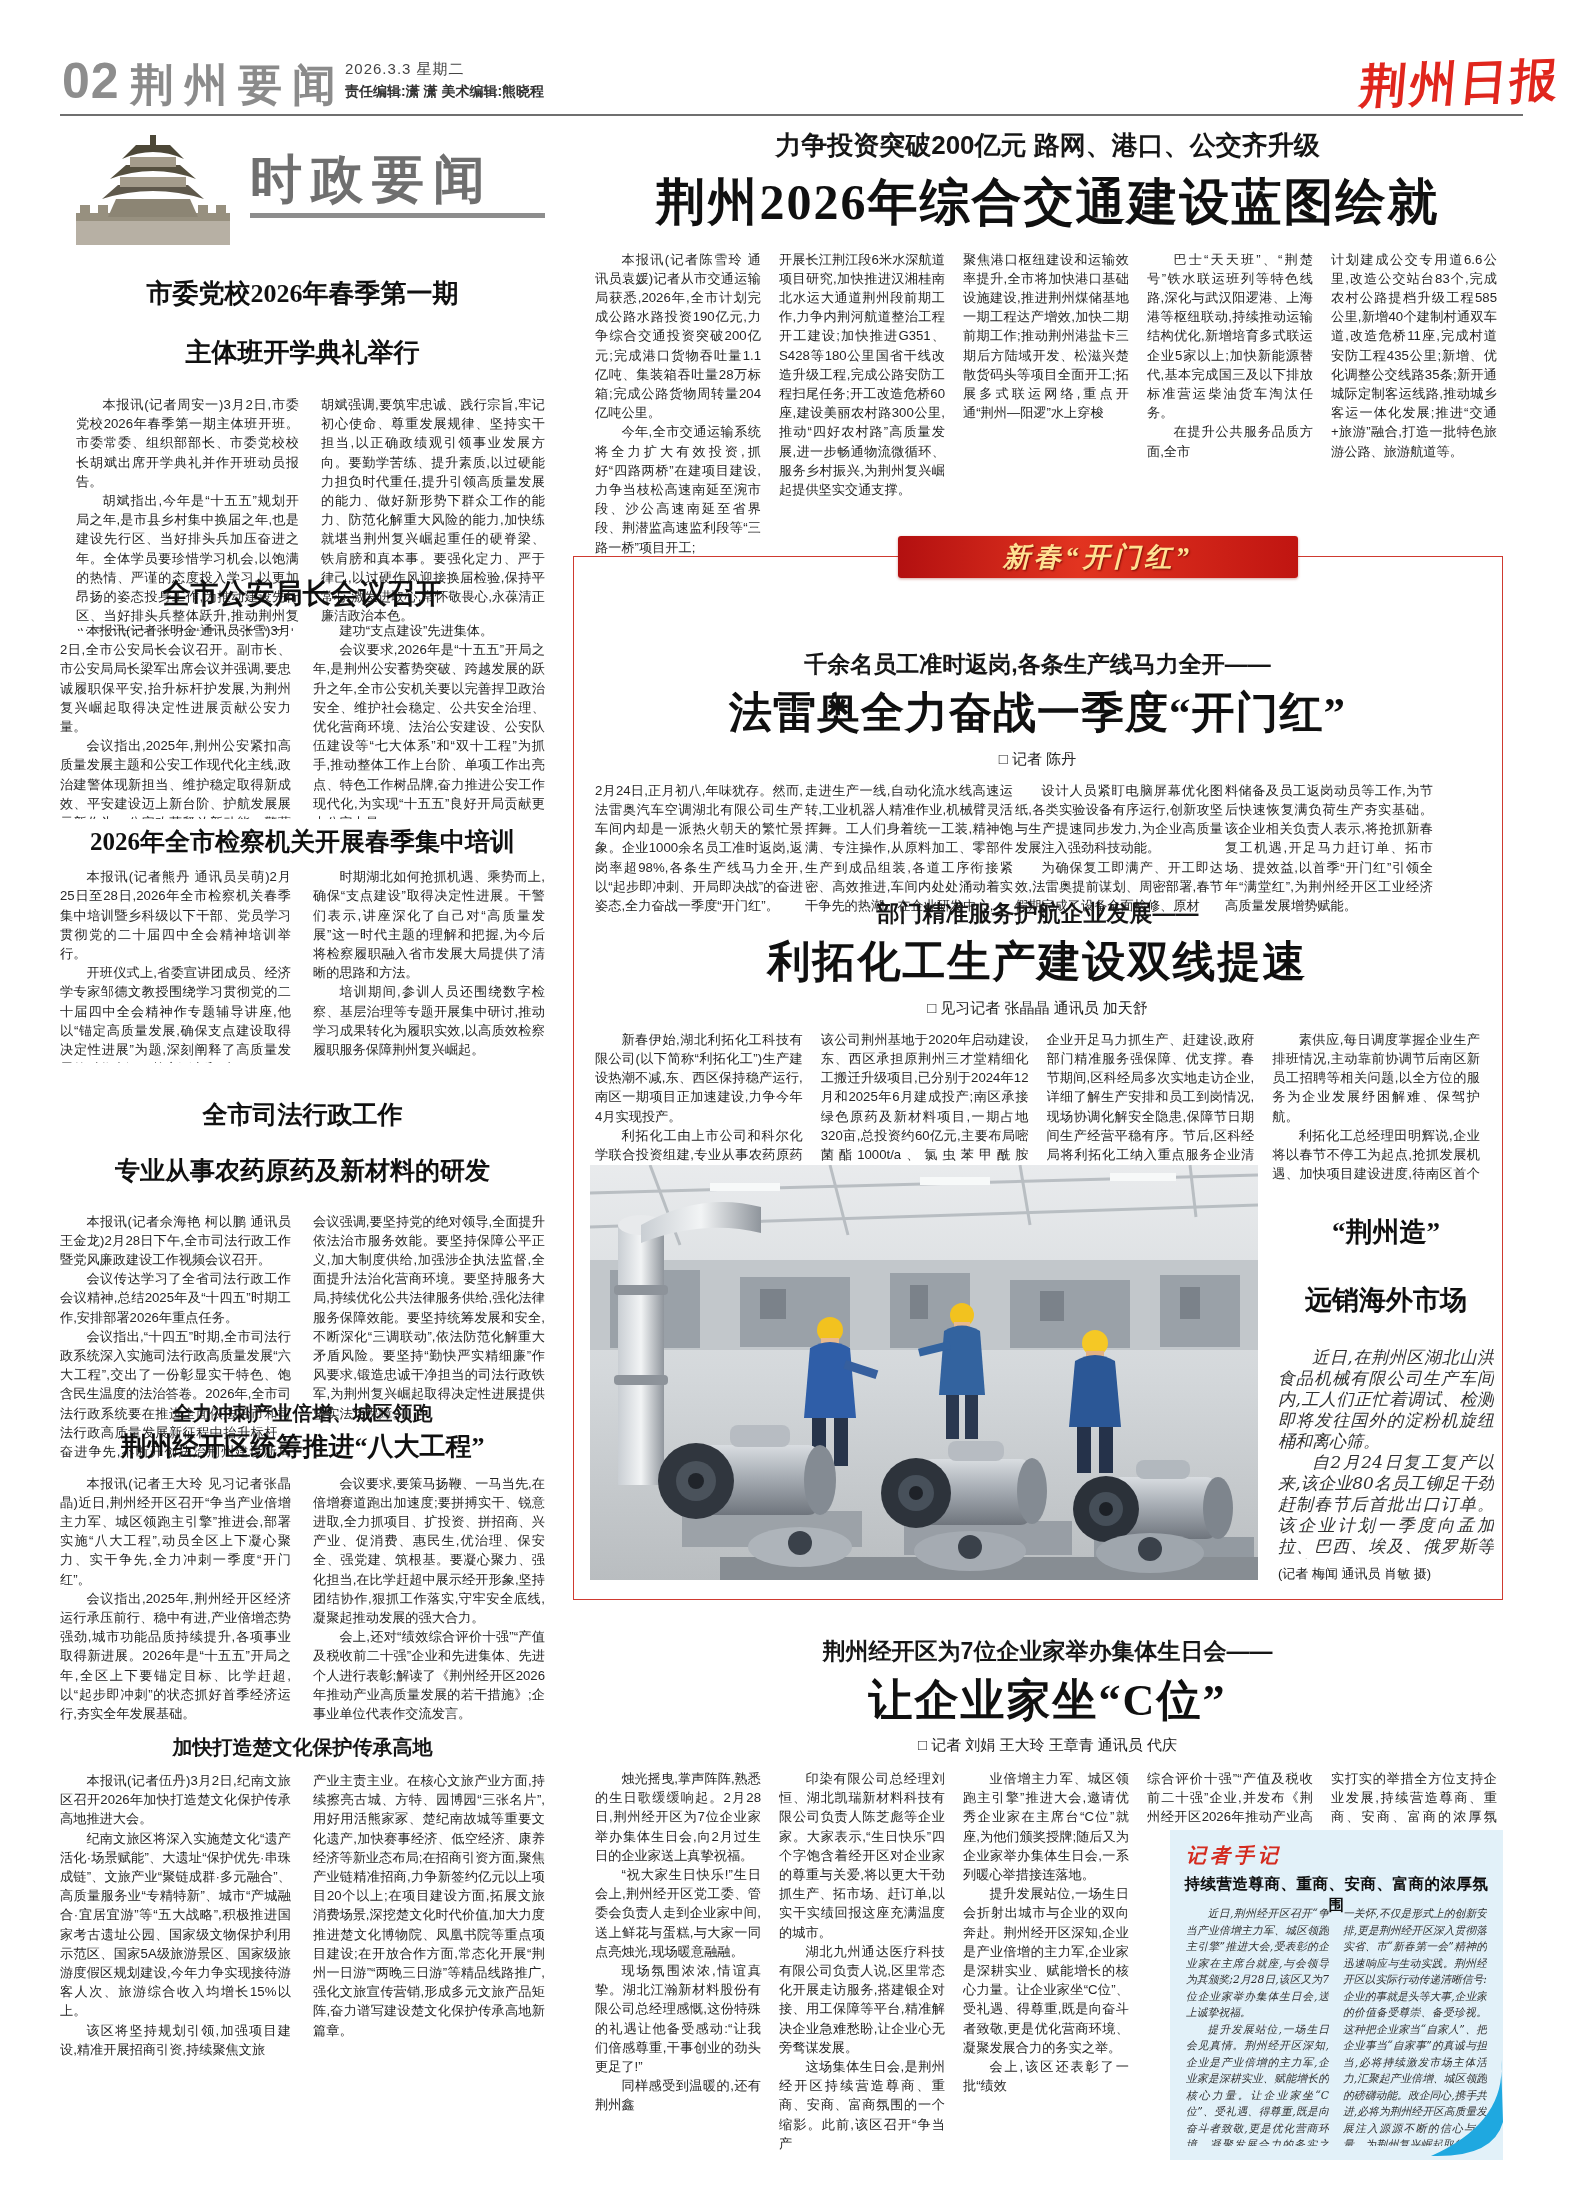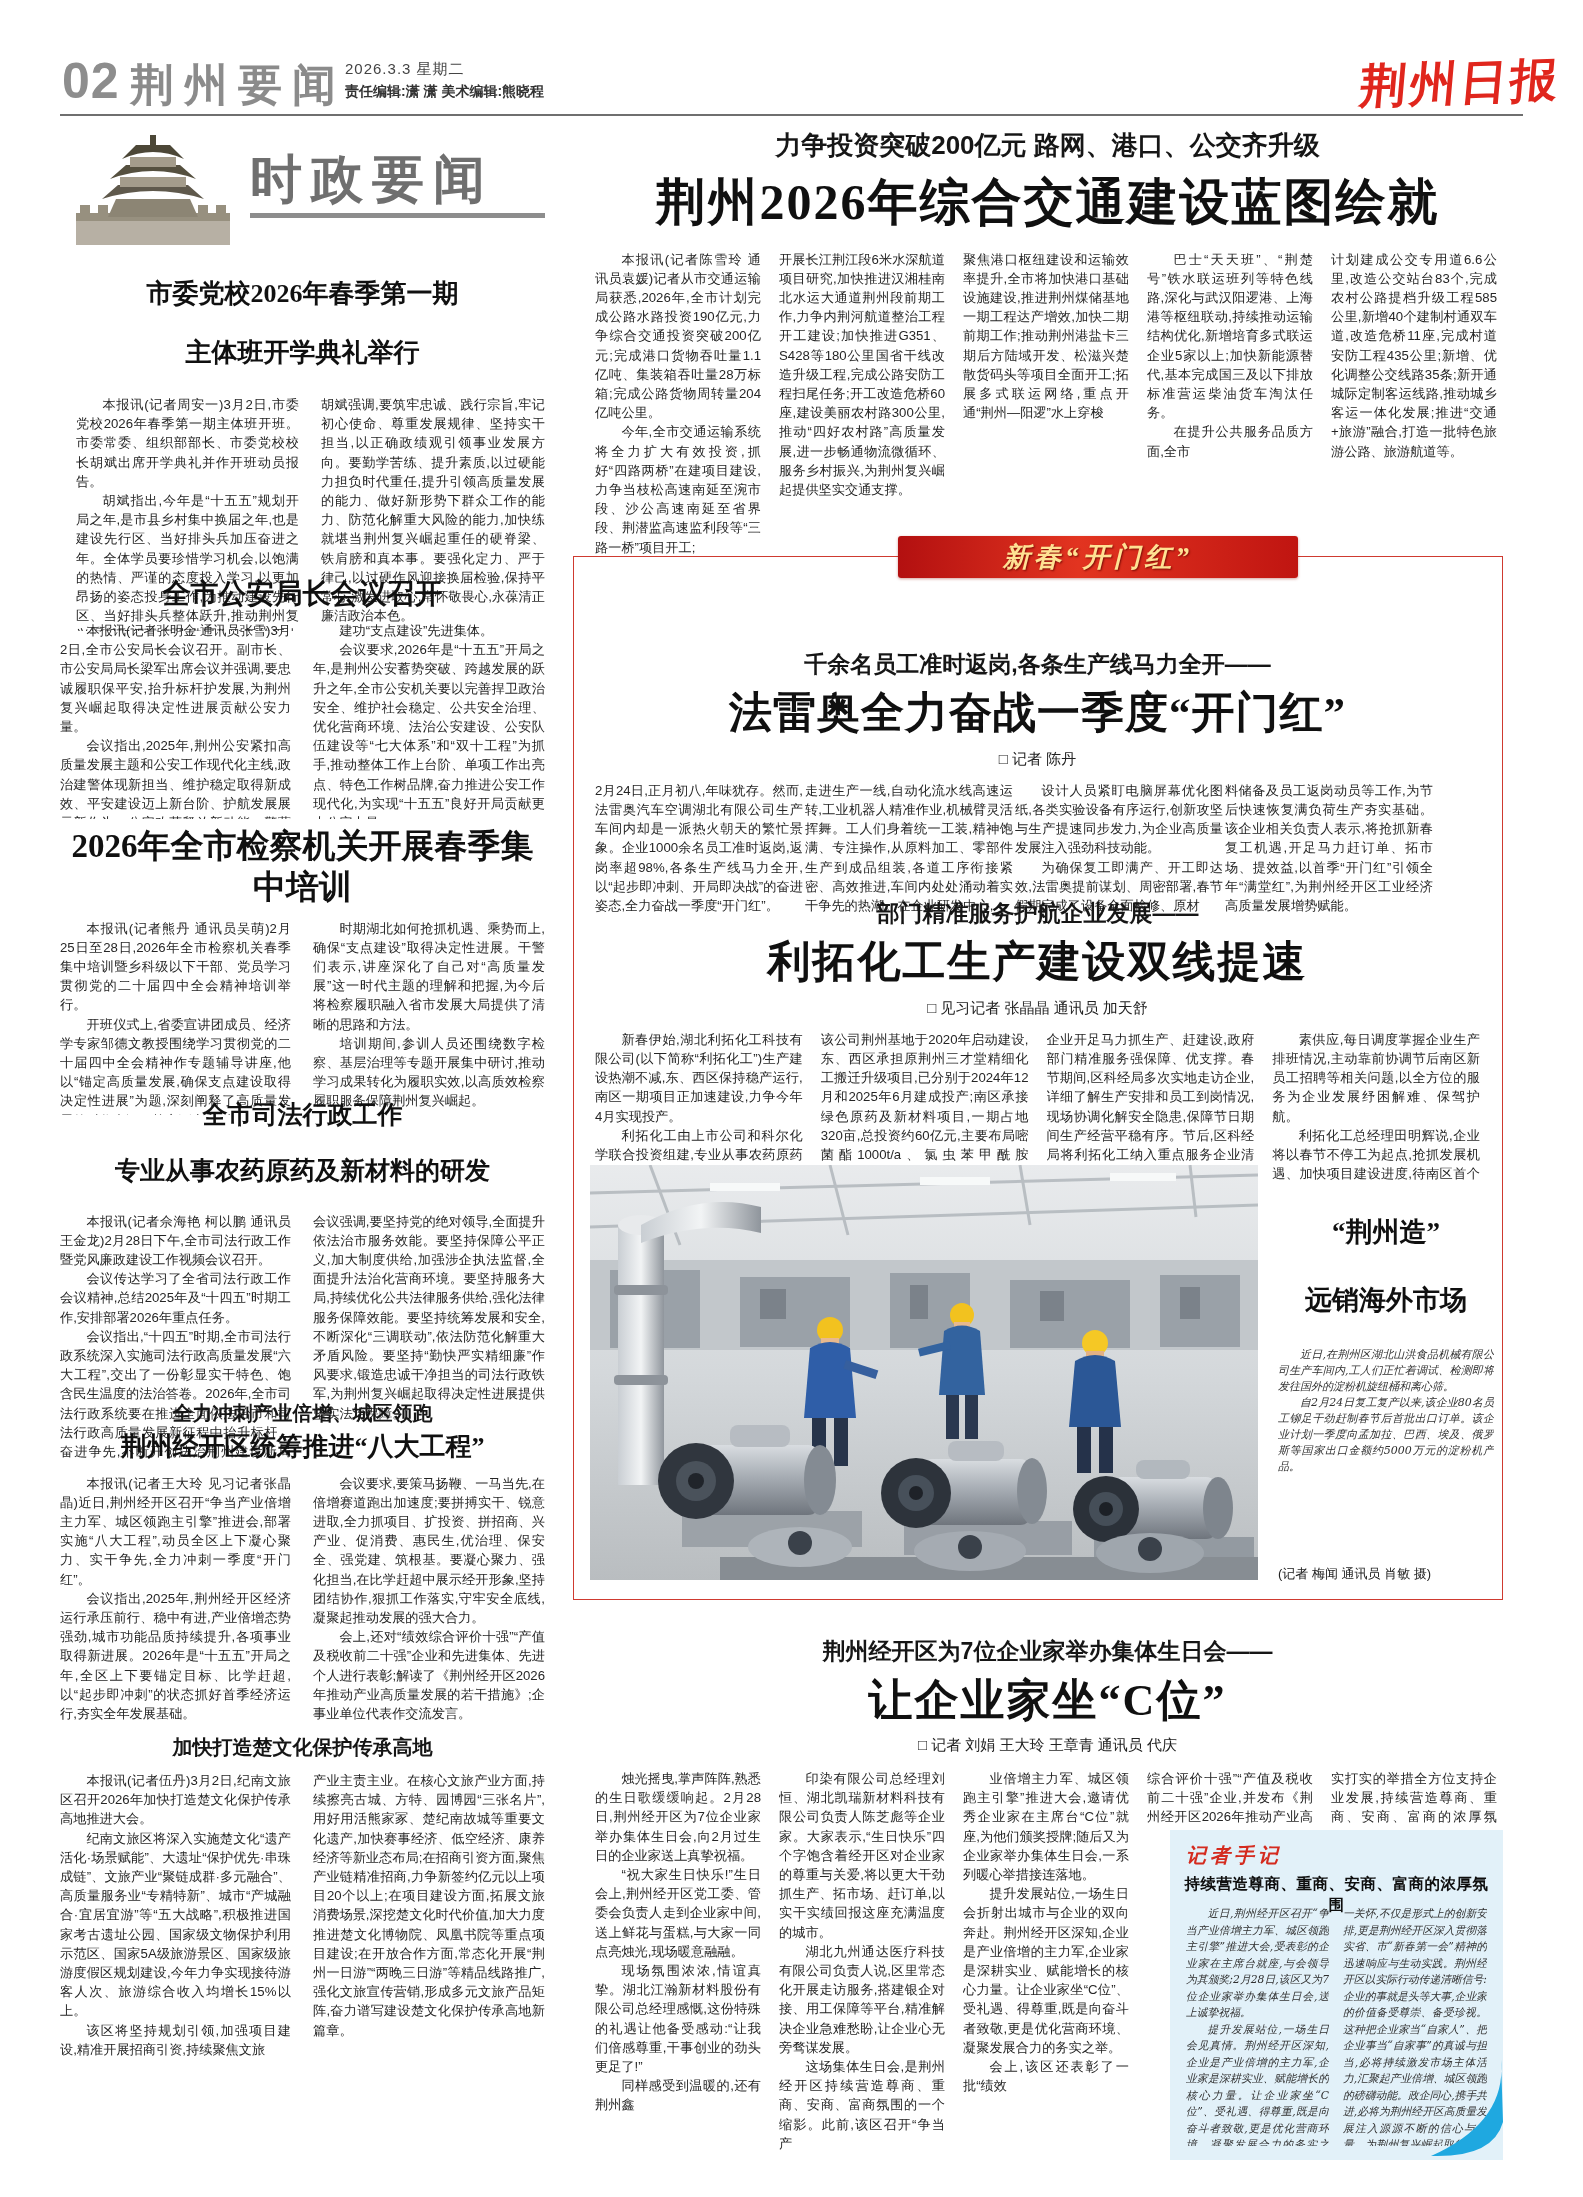--- a/index.html
+++ b/index.html
@@ -97,21 +97,21 @@
         <p>会议指出,2025年,荆州公安紧扣高质量发展主题和公安工作现代化主线,政治建警体现新担当、维护稳定取得新成效、平安建设迈上新台阶、护航发展展示新作为、公安改革释放新动能、警营生态呈现新气象,市公安局被市委、市政府评为全市整体提升“七力”</p>
       </div>
     <div class="col body-text" style="width:232px;height:198px;" data-name="police-meeting-col2">
         <p>建功“支点建设”先进集体。</p>
         <p>会议要求,2026年是“十五五”开局之年,是荆州公安蓄势突破、跨越发展的跃升之年,全市公安机关要以完善捍卫政治安全、维护社会稳定、公共安全治理、优化营商环境、法治公安建设、公安队伍建设等“七大体系”和“双十工程”为抓手,推动整体工作上台阶、单项工作出亮点、特色工作树品牌,奋力推进公安工作现代化,为实现“十五五”良好开局贡献更大公安力量。</p>
       </div>
   </div>
 </div>
 
 <div class="abs" style="left:60px;top:826px;width:485px;" data-name="article-procuratorate-training">
-  <h2 class="headline" style="font-size:33px;" data-name="procuratorate-title">2026年全市检察机关开展春季集中培训</h2>
+  <h2 class="headline" style="font-size:25px;" data-name="procuratorate-title">2026年全市检察机关开展春季集中培训</h2>
   <div class="cols" style="gap:22px;margin-top:10px;">
     <div class="col body-text" style="width:231px;height:196px;" data-name="procuratorate-col1">
         <p>本报讯(记者熊丹 通讯员吴萌)2月25日至28日,2026年全市检察机关春季集中培训暨乡科级以下干部、党员学习贯彻党的二十届四中全会精神培训举行。</p>
         <p>开班仪式上,省委宣讲团成员、经济学专家邹德文教授围绕学习贯彻党的二十届四中全会精神作专题辅导讲座,他以“锚定高质量发展,确保支点建设取得决定性进展”为题,深刻阐释了高质量发展的时代内涵、核心要义和“十五五”</p>
       </div>
     <div class="col body-text" style="width:232px;height:196px;" data-name="procuratorate-col2">
         <p>时期湖北如何抢抓机遇、乘势而上,确保“支点建设”取得决定性进展。干警们表示,讲座深化了自己对“高质量发展”这一时代主题的理解和把握,为今后将检察履职融入省市发展大局提供了清晰的思路和方法。</p>
         <p>培训期间,参训人员还围绕数字检察、基层治理等专题开展集中研讨,推动学习成果转化为履职实效,以高质效检察履职服务保障荆州复兴崛起。</p>
       </div>
   </div>
@@ -332,21 +332,21 @@
       <circle cx="60" cy="26" r="12" fill="#3a414a"></circle>
           <circle cx="230" cy="30" r="12" fill="#3a414a"></circle>
           <circle cx="410" cy="32" r="12" fill="#3a414a"></circle>
     </g>
   </g>
 </svg>
 </div>
 
 <div class="abs" style="left:1278px;top:1185px;width:216px;" data-name="sidebar-jingzhou-made">
   <h3 class="jzz-title" style="white-space:pre-line;" data-name="jingzhou-made-title"><p>“荆州造”</p><p>远销海外市场</p></h3>
-  <div class="col kai" style="width:216px;height:212px;font-size:11px;line-height:16px;text-align:justify;margin-top:18px;overflow:hidden;" data-name="jingzhou-made-body">
+  <div class="col kai" style="width:216px;height:212px;font-size:17px;line-height:21px;text-align:justify;margin-top:18px;overflow:hidden;" data-name="jingzhou-made-body">
       <p>近日,在荆州区湖北山洪食品机械有限公司生产车间内,工人们正忙着调试、检测即将发往国外的淀粉机旋纽桶和离心筛。</p>
       <p>自2月24日复工复产以来,该企业80名员工铆足干劲赶制春节后首批出口订单。该企业计划一季度向孟加拉、巴西、埃及、俄罗斯等国家出口金额约5000万元的淀粉机产品。</p>
     </div>
   <div class="credit" style="margin-top:6px;" data-name="photo-credit">(记者 梅闻 通讯员 肖敏 摄)</div>
 </div>
 <style>
   [data-name="jingzhou-made-body"] p{margin:0;text-indent:2em;}
 </style>
 
 <div class="abs" style="left:595px;top:1636px;width:905px;" data-name="article-birthday-c-seat">

